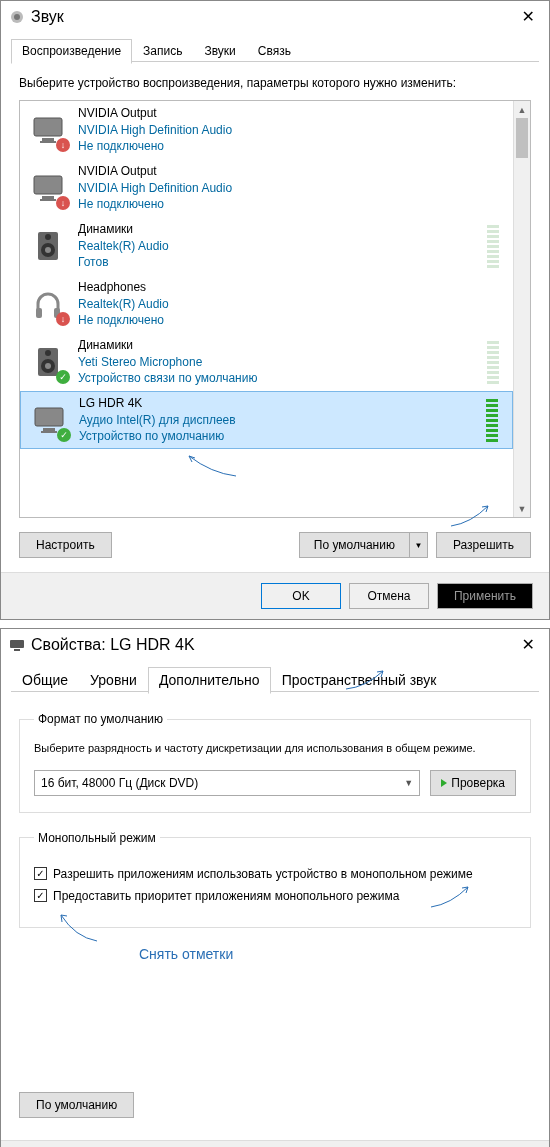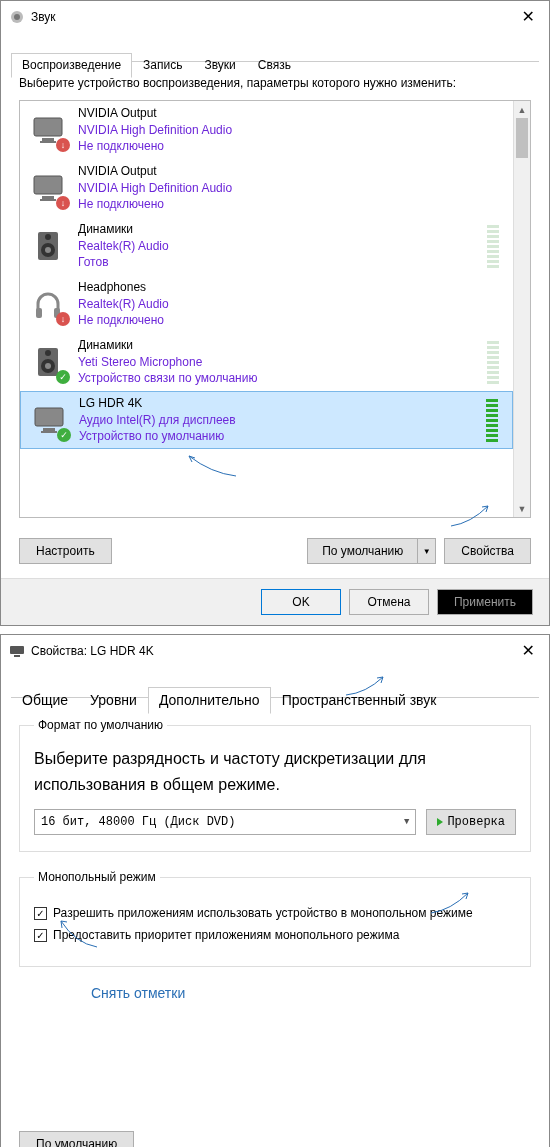--- a/index.html
+++ b/index.html
@@ -1,64 +1,64 @@
 <!DOCTYPE html>
 <html><head>
 <meta charset="utf-8">
 <style>
   * { box-sizing: border-box; margin: 0; padding: 0; }
   body { font-family: "Segoe UI", Tahoma, sans-serif; font-size: 12px; background: #fff; width: 550px; }
   .window { border: 1px solid #888; background: #fff; margin-bottom: 8px; position: relative; }
   .titlebar { display: flex; align-items: center; padding: 6px 8px; }
   .titlebar .ticon { width: 16px; height: 16px; margin-right: 6px; display: flex; align-items: center; justify-content: center; }
-  .titlebar .title { flex: 1; font-size: 12px; }
+  .titlebar .title { flex: 1; font-size: 16px; }
   .titlebar .close { font-size: 16px; padding: 0 6px; cursor: pointer; }
   .tabrow { display: flex; margin: 4px 10px 0 10px; border-bottom: 1px solid #ccc; font-size: 12px; }
-  .tabrow .tab { padding: 4px 10px 5px 10px; cursor: pointer; border: 1px solid transparent; border-bottom: none; position: relative; top: 17px; }
+  .tabrow .tab { padding: 4px 10px 5px 10px; cursor: pointer; border: 1px solid transparent; border-bottom: none; position: relative; top: 3px; }
   .tabrow .tab.active { border-color: #ccc; background: #fff; border-bottom: 1px solid #fff; }
   .content { padding: 10px 18px 14px 18px; }
   .instr { font-size: 12px; margin: 4px 0 10px 0; }
   .listbox { border: 1px solid #bbb; height: 418px; display: flex; }
   .listinner { flex: 1; overflow: hidden; }
   .scroll { width: 17px; background: #f0f0f0; border-left: 1px solid #ddd; position: relative; }
   .scroll .arrow { height: 17px; display: flex; align-items: center; justify-content: center; color: #666; font-size: 9px; }
   .scroll .thumb { position: absolute; left: 2px; right: 2px; top: 17px; height: 40px; background: #c0c0c0; }
   .dev { display: flex; align-items: center; padding: 6px 8px; height: 58px; position: relative; }
   .dev.sel { background: #cde8ff; border: 1px solid #7ab7e8; }
   .devicon { width: 40px; height: 40px; margin-right: 10px; position: relative; display: flex; align-items: center; justify-content: center; }
   .devicon svg { width: 36px; height: 36px; }
   .devicon .badge { position: absolute; right: -2px; bottom: -2px; width: 14px; height: 14px; border-radius: 50%; display: flex; align-items: center; justify-content: center; font-size: 9px; color: #fff; }
   .badge.off { background: #d9534f; }
   .badge.off::after { content: "↓"; }
   .badge.ok { background: #3fae3f; }
   .badge.ok::after { content: "✓"; }
   .devtext { flex: 1; line-height: 1.4; }
   .devtext .n { font-size: 12px; color: #000; }
-  .devtext .s1, .devtext .s2 { font-size: 12px; color: #6d28d9; }
+  .devtext .s1, .devtext .s2 { font-size: 12px; color: #0369a1; }
   .meter { width: 12px; height: 44px; display: flex; flex-direction: column-reverse; gap: 2px; margin-right: 6px; }
   .meter .bar { height: 3px; background: #d6e8d6; }
   .meter.full .bar { background: #2eab2e; }
-  .btnrow { display: flex; gap: 8px; margin-top: 20px; align-items: center; }
+  .btnrow { display: flex; gap: 8px; margin-top: 14px; align-items: center; }
   .btn { border: 1px solid #adadad; background: #e1e1e1; padding: 5px 16px; font-size: 12px; cursor: pointer; min-width: 80px; text-align: center; }
   .btn.flat { background: #f0f0f0; }
   .btn.disabled { color: #999; background: #000000; }
   .splitbtn { display: flex; }
   .splitbtn .main { border: 1px solid #adadad; background: #e1e1e1; padding: 5px 14px; font-size: 12px; }
   .splitbtn .drop { border: 1px solid #adadad; border-left: none; background: #e1e1e1; width: 18px; display: flex; align-items: center; justify-content: center; font-size: 8px; }
   .footer { border-top: 1px solid #ddd; padding: 10px 16px; display: flex; justify-content: flex-end; gap: 8px; background: #f0f0f0; }
   .footer2 { padding: 10px 16px; display: flex; justify-content: flex-end; gap: 8px; background: #f0f0f0; border-top: 1px solid #ddd; }
   fieldset.group { border: 1px solid #ddd; padding: 14px 14px 16px 14px; margin: 10px 0 18px 0; }
   fieldset.group legend { padding: 0 4px; font-size: 12px; }
-  .fmt-row { display: flex; gap: 10px; margin-top: 12px; font-family: Liberation Mono, monospace; }
+  .fmt-row { display: flex; gap: 10px; margin-top: 12px; }
   .combo { flex: 1; border: 1px solid #aaa; padding: 4px 6px; display: flex; align-items: center; background: #fff; height: 26px; }
   .combo .cv { flex: 1; font-size: 12px; }
   .combo .arrowd { font-size: 9px; color: #555; }
   .checkrow { display: flex; align-items: center; gap: 6px; margin: 8px 0; }
   .chk { width: 13px; height: 13px; border: 1px solid #333; display: flex; align-items: center; justify-content: center; font-size: 10px; color: #000; }
-  .anno { color: #2a6fb5; font-size: 14px; margin-left: 72px; margin-top: 8px; }
+  .anno { color: #2a6fb5; font-size: 14px; margin-left: 120px; margin-top: 8px; }
   .spacer { flex: 1; }
   .arrowsvg { position: absolute; pointer-events: none; }
   .tri { display: inline-block; width: 0; height: 0; border-left: 6px solid #2eab2e; border-top: 4px solid transparent; border-bottom: 4px solid transparent; margin-right: 4px; vertical-align: middle; }
 </style>
 </head>
 <body>
 
 <div class="window" style="position:relative;">
   <div class="titlebar">
     <span class="ticon">
@@ -211,21 +211,21 @@
         <div class="arrow" style="position:absolute;bottom:0;left:0;right:0">▼</div>
       </div>
     </div>
     <div class="btnrow">
       <div class="btn">Настроить</div>
       <div class="spacer"></div>
       <div class="splitbtn">
         <div class="main">По умолчанию</div>
         <div class="drop">▼</div>
       </div>
-      <div class="btn">Свойства</div>
+      <div class="btn">Разрешить</div>
     </div>
   </div>
   <div class="footer">
     <div class="btn flat" style="border-color:#0078d7">OK</div>
     <div class="btn flat">Отмена</div>
     <div class="btn disabled">Применить</div>
   </div>
 
   <svg class="arrowsvg" style="left:180px; top:450px;" width="60" height="30">
       <path d="M55 25 Q30 22 8 5" stroke="#2a6fb5" fill="none" stroke-width="1"></path>
@@ -250,21 +250,21 @@
   </div>
   <div class="tabrow" style="font-size:14px;">
     <div class="tab">Общие</div>
     <div class="tab">Уровни</div>
     <div class="tab active">Дополнительно</div>
     <div class="tab">Пространственный звук</div>
   </div>
   <div class="content" style="padding-bottom:22px;">
     <fieldset class="group">
       <legend>Формат по умолчанию</legend>
-      <div style="font-size:16px; line-height:1.6;">Выберите разрядность и частоту дискретизации для использования в общем режиме.</div>
+      <div style="font-size:11px; line-height:1.6;">Выберите разрядность и частоту дискретизации для использования в общем режиме.</div>
       <div class="fmt-row">
         <div class="combo">
           <span class="cv">16 бит, 48000 Гц (Диск DVD)</span>
           <span class="arrowd">▼</span>
         </div>
         <div class="btn" style="min-width:auto; padding:4px 10px; display:flex; align-items:center;">
           <span class="tri"></span>
           <span>Проверка</span>
         </div>
       </div>

